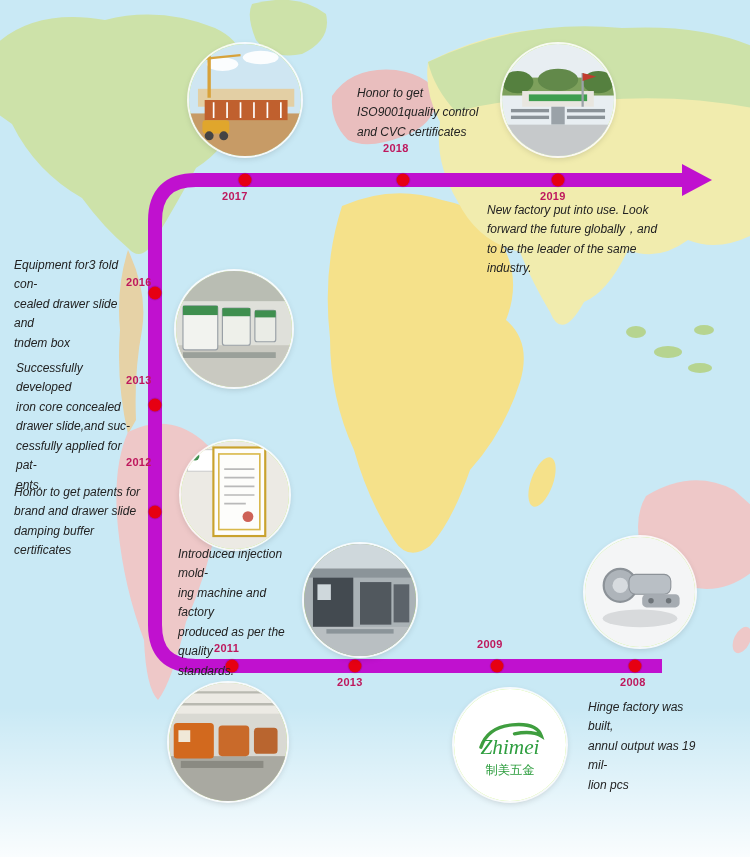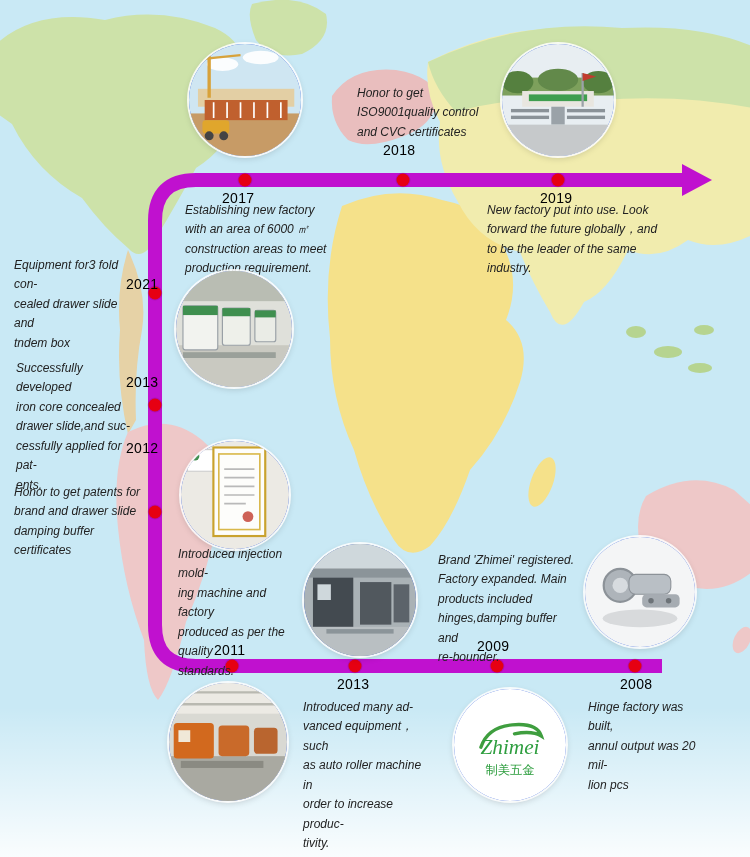--- a/index.html
+++ b/index.html
@@ -15,30 +15,30 @@
     pointer-events:none;
   }
   .tl-path { stroke:var(--timeline,#c011cf); stroke-width:14; fill:none; }
   .tl-arrow { fill:var(--timeline,#c011cf); }
   .dot {
     position:absolute; width:13px; height:13px; border-radius:50%;
     background:var(--dot,#e60012); transform:translate(-50%,-50%);
     box-shadow:0 0 0 1px rgba(0,0,0,.10);
   }
   .year {
-    position:absolute; font-size:14px; font-weight:400; color:#000000;
+    position:absolute; font-size:11px; font-weight:700; color:#be185d;
     letter-spacing:.3px; white-space:nowrap;
   }
   .txt {
     position:absolute; font-size:12px; line-height:1.62; color:#222;
     white-space:pre-line;
     font-style:italic;
   }
   .photo {
-    position:absolute; border-radius:50%; overflow:hidden; background:#1d4ed8;
+    position:absolute; border-radius:50%; overflow:hidden; background:#bef264;
     box-shadow:0 0 0 2px rgba(255,255,255,.85), 0 2px 7px rgba(0,0,0,.18);
   }
   .photo svg { display:block; width:100%; height:100%; }
 </style>
 </head>
 <body>
 
 <div class="canvas">
 
   <svg class="full" viewBox="0 0 750 857" aria-hidden="true">
@@ -83,32 +83,28 @@
   <div class="dot" style="left:155px;top:405px"></div>
   <div class="dot" style="left:155px;top:512px"></div>
   <div class="dot" style="left:232px;top:666px"></div>
   <div class="dot" style="left:355px;top:666px"></div>
   <div class="dot" style="left:497px;top:666px"></div>
   <div class="dot" style="left:635px;top:666px"></div>
 
   <div class="year" style="left:222px;top:190px">2017</div>
   <div class="year" style="left:383px;top:142px">2018</div>
   <div class="year" style="left:540px;top:190px">2019</div>
-  <div class="year" style="left:126px;top:276px">2021</div>
+  <div class="year" style="left:126px;top:276px">2016</div>
   <div class="year" style="left:126px;top:374px">2013</div>
-  <div class="year" style="left:126px;top:440px">2012</div>
+  <div class="year" style="left:126px;top:456px">2012</div>
   <div class="year" style="left:214px;top:642px">2011</div>
   <div class="year" style="left:337px;top:676px">2013</div>
   <div class="year" style="left:477px;top:638px">2009</div>
   <div class="year" style="left:620px;top:676px">2008</div>
 
-  <div class="txt" style="left:185px;top:201px;width:142px">Establishing new factory
-with an area of 6000 ㎡
-construction areas to meet
-production requirement.</div>
   <div class="txt" style="left:357px;top:84px;width:132px">Honor to get
 ISO9001quality control
 and CVC certificates</div>
   <div class="txt" style="left:487px;top:201px;width:178px">New factory put into use. Look
 forward the future globally，and
 to be the leader of the same
 industry.</div>
   <div class="txt" style="left:14px;top:256px;width:126px">Equipment for3 fold con-
 cealed drawer slide and
 tndem box</div>
@@ -117,32 +113,22 @@
 drawer slide,and suc-
 cessfully applied for pat-
 ents.</div>
   <div class="txt" style="left:14px;top:483px;width:134px">Honor to get patents for
 brand and drawer slide
 damping buffer certificates</div>
   <div class="txt" style="left:178px;top:545px;width:124px">Introduced injection mold-
 ing machine and factory
 produced as per the quality
 standards.</div>
-  <div class="txt" style="left:303px;top:698px;width:130px">Introduced many ad-
-vanced equipment，such
-as auto roller machine in
-order to increase produc-
-tivity.</div>
-  <div class="txt" style="left:438px;top:551px;width:142px">Brand 'Zhimei' registered.
-Factory expanded. Main
-products included
-hinges,damping buffer and
-re-bounder.</div>
   <div class="txt" style="left:588px;top:698px;width:124px">Hinge factory was built,
-annul output was 20 mil-
+annul output was 19 mil-
 lion pcs</div>
 
   <div class="photo" style="left:189px;top:44px;width:112px;height:112px">
     <svg viewBox="0 0 100 100">
       <rect width="100" height="100" fill="#cfe6f2"></rect>
       <ellipse cx="30" cy="18" rx="14" ry="6" fill="#fff" opacity=".9"></ellipse>
       <ellipse cx="64" cy="12" rx="16" ry="6" fill="#fff" opacity=".9"></ellipse>
       <rect y="62" width="100" height="38" fill="#c79b66"></rect>
       <rect x="8" y="40" width="86" height="16" fill="#e3cfa4"></rect>
       <rect x="14" y="50" width="74" height="18" fill="#c0602e"></rect>

